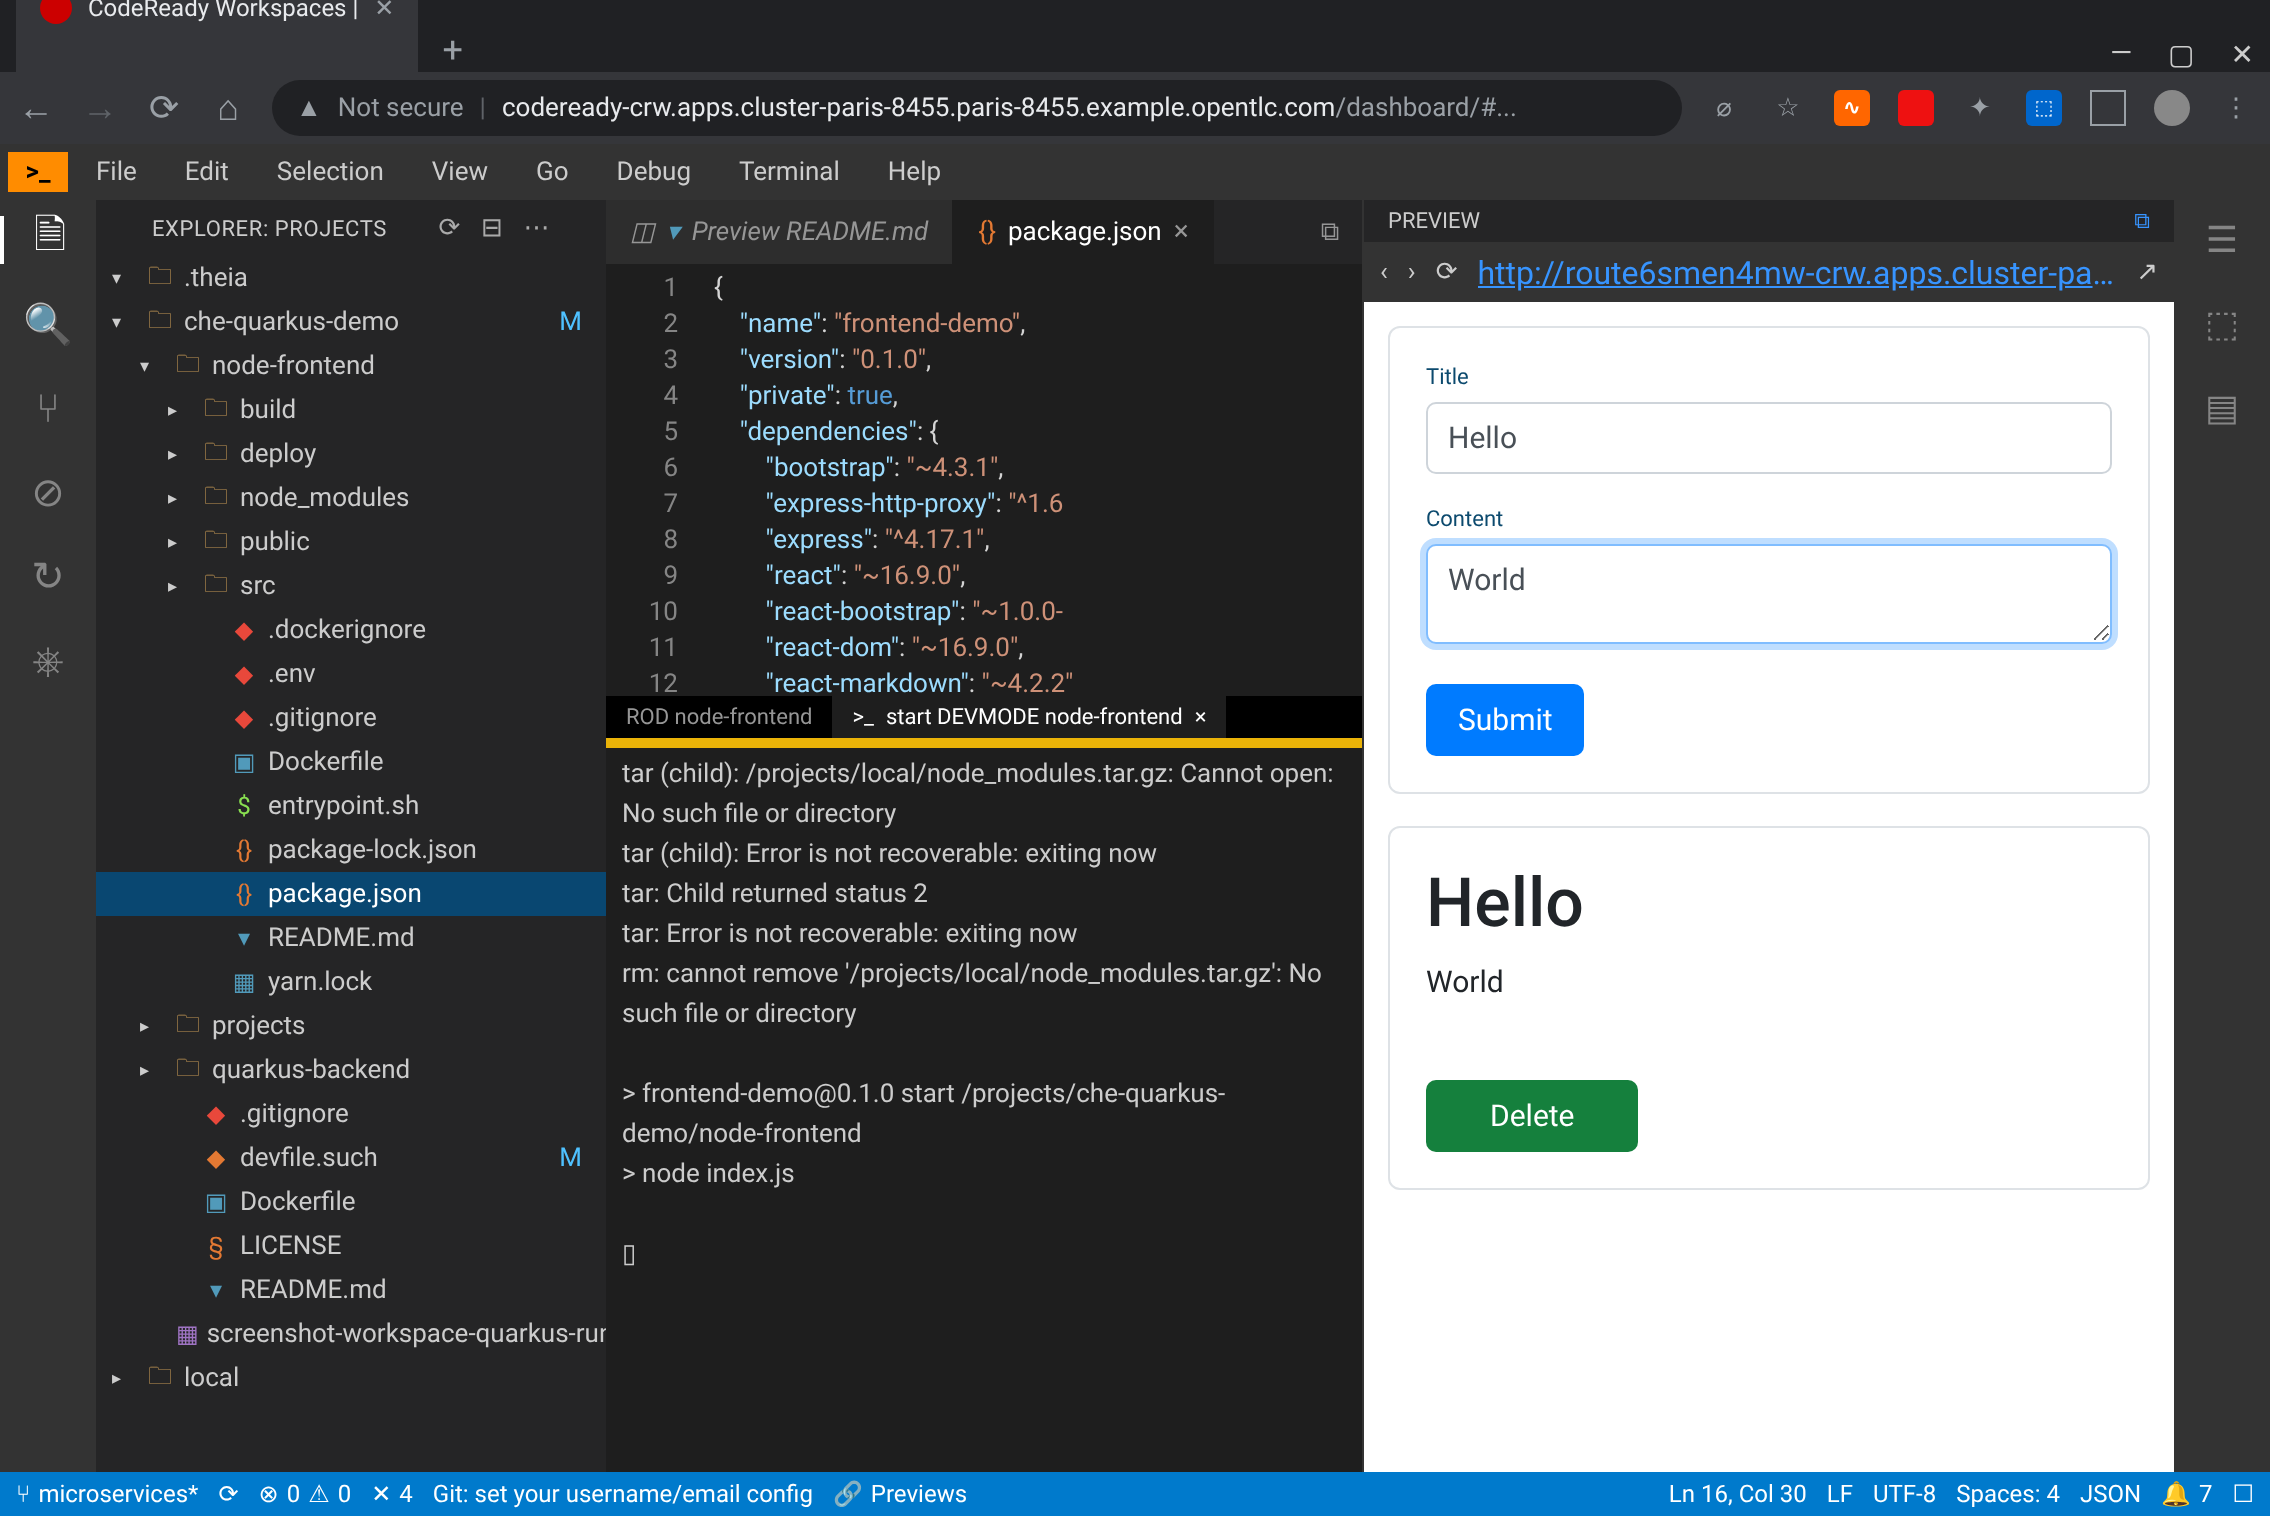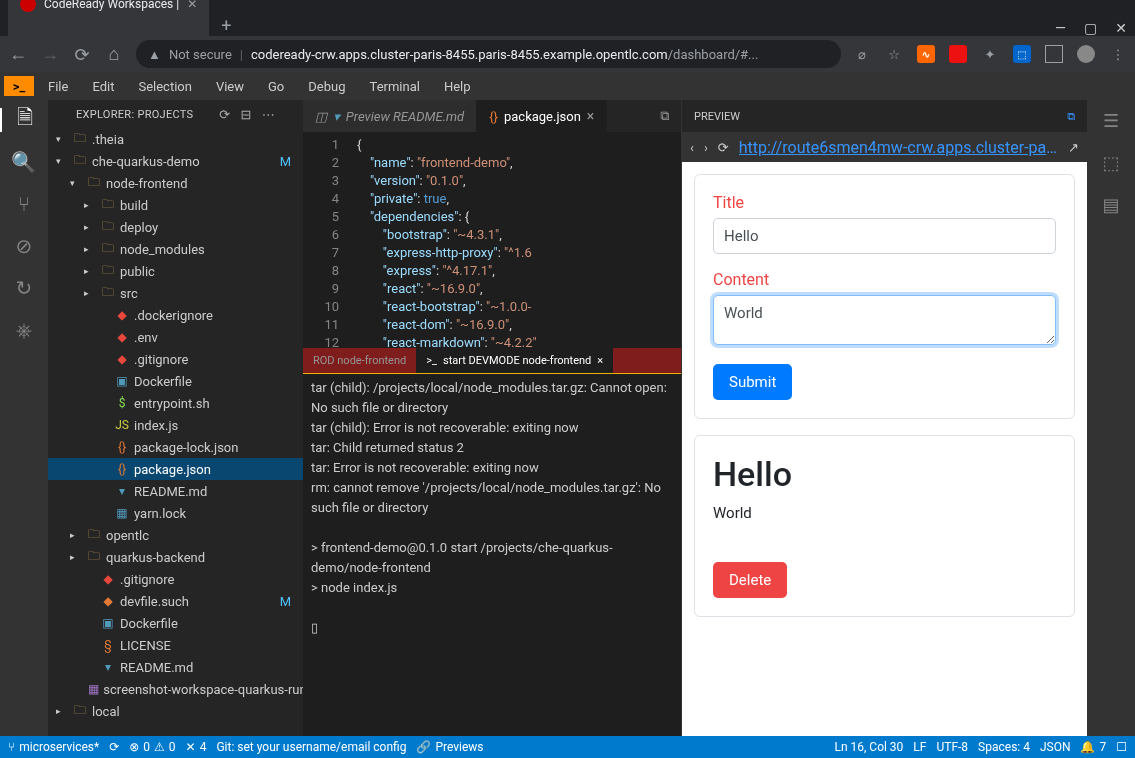--- a/index.html
+++ b/index.html
@@ -61,37 +61,37 @@
 .editor{flex:0 0 216px;display:flex;background:#1e1e1e;font-family:Menlo,Consolas,monospace;font-size:13px;overflow:hidden;position:relative}
 .gutter{width:46px;text-align:right;color:#858585;padding:4px 10px 0 0;line-height:18px;user-select:none}
 .code{flex:1;padding:4px 0 0 8px;line-height:18px;white-space:pre;color:#d4d4d4;overflow:hidden}
 .tok-brace{color:#d4d4d4}
 .tok-key{color:#9cdcfe}
 .tok-str{color:#ce9178}
 .tok-punc{color:#d4d4d4}
 .tok-bool{color:#569cd6}
 .minimap{position:absolute;right:0;top:0;width:26px;height:100%;background:#1e1e1e;opacity:.4}
 .term-area{flex:1;background:#1e1e1e;display:flex;flex-direction:column;font-family:Menlo,Consolas,monospace;font-size:13px;color:#ccc;min-height:0}
-.term-tabs{height:26px;background:#7f1d1d;display:flex;align-items:center;border-bottom:1px solid #eab308}
+.term-tabs{height:26px;background:#000000;display:flex;align-items:center;border-bottom:5px solid #eab308}
 .term-tab{padding:0 10px;height:100%;display:flex;align-items:center;gap:6px;color:#969696;font-size:11px}
 .term-tab.active{background:#1e1e1e;color:#fff}
 .term-body{flex:1;padding:4px 8px;white-space:pre-wrap;line-height:20px;overflow:hidden}
 .preview-pane{width:406px;background:#252526;display:flex;flex-direction:column;border-left:1px solid #333}
-.preview-hdr{height:32px;display:flex;align-items:center;padding:0 12px;font-size:11px;color:#ccc}
+.preview-hdr{height:21px;display:flex;align-items:center;padding:0 12px;font-size:11px;color:#ccc}
 .preview-hdr .spacer{flex:1}
 .preview-navbar{height:30px;background:#333;display:flex;align-items:center;padding:0 8px;gap:10px;color:#ccc}
 .preview-navbar .purl{flex:1;color:#3794ff;text-decoration:underline;font-size:16px;overflow:hidden;text-overflow:ellipsis;white-space:nowrap}
 .preview-content{flex:1;background:#fff;overflow:auto;padding:12px;color:#212529}
 .card{background:#fff;border:1px solid #dee2e6;border-radius:6px;padding:18px;margin-bottom:16px}
-.form-label{font-size:16px;margin-bottom:6px;display:block;color:#ef4444}
+.form-label{font-size:11px;margin-bottom:6px;display:block;color:#0c4a6e}
 .form-input{width:100%;padding:8px 10px;border:1px solid #ced4da;border-radius:5px;font-size:15px;color:#495057;margin-bottom:16px}
 .form-input.focus{border:1px solid #80bdff;box-shadow:0 0 0 3px rgba(0,123,255,.25);outline:none}
 textarea.form-input{resize:both;height:50px}
 .btn-primary{background:#007bff;border:none;color:#fff;padding:9px 16px;border-radius:5px;font-size:15px}
-.btn-danger{background:#ef4444;border:none;color:#fff;padding:9px 16px;border-radius:5px;font-size:15px}
+.btn-danger{background:#15803d;border:none;color:#fff;padding:9px 32px;border-radius:5px;font-size:15px}
 .post-title{font-size:34px;font-weight:500;margin-bottom:10px;color:#212529}
 .post-content{font-size:15px;margin-bottom:40px;color:#212529}
 .post-meta{font-size:15px;color:#212529;margin-bottom:8px}
 .right-bar{width:48px;background:#333;display:flex;flex-direction:column;align-items:center;padding-top:8px;gap:18px}
 .right-bar .rb-icon{width:24px;height:24px;color:#858585;display:flex;align-items:center;justify-content:center;font-size:18px}
 .statusbar{height:22px;background:#007acc;color:#fff;display:flex;align-items:center;font-size:12px;padding:0 8px;gap:10px}
 .statusbar .sbi{display:flex;align-items:center;gap:4px}
 .statusbar .spacer{flex:1}
 </style>
 </head>
@@ -229,25 +229,20 @@
           <span class="fi fi-docker">▣</span>
           <span>Dockerfile</span>
         </div>
         <div class="tree-row" style="padding-left: 50px;">
           <span class="tw"></span>
           <span class="fi fi-sh">$</span>
           <span>entrypoint.sh</span>
         </div>
         <div class="tree-row" style="padding-left: 50px;">
           <span class="tw"></span>
-          <span class="fi fi-js">JS</span>
-          <span>index.js</span>
-        </div>
-        <div class="tree-row" style="padding-left: 50px;">
-          <span class="tw"></span>
           <span class="fi fi-json">{}</span>
           <span>package-lock.json</span>
         </div>
         <div class="tree-row sel" style="padding-left: 50px;">
           <span class="tw"></span>
           <span class="fi fi-json">{}</span>
           <span>package.json</span>
         </div>
         <div class="tree-row" style="padding-left: 50px;">
           <span class="tw"></span>
@@ -255,21 +250,21 @@
           <span>README.md</span>
         </div>
         <div class="tree-row" style="padding-left: 50px;">
           <span class="tw"></span>
           <span class="fi fi-lock">▦</span>
           <span>yarn.lock</span>
         </div>
         <div class="tree-row" style="padding-left: 22px;">
           <span class="tw">▸</span>
           <span class="fi fi-folder">🗀</span>
-          <span>opentlc</span>
+          <span>projects</span>
         </div>
         <div class="tree-row" style="padding-left: 22px;">
           <span class="tw">▸</span>
           <span class="fi fi-folder">🗀</span>
           <span>quarkus-backend</span>
         </div>
         <div class="tree-row" style="padding-left: 36px;">
           <span class="tw"></span>
           <span class="fi fi-git">◆</span>
           <span>.gitignore</span>

